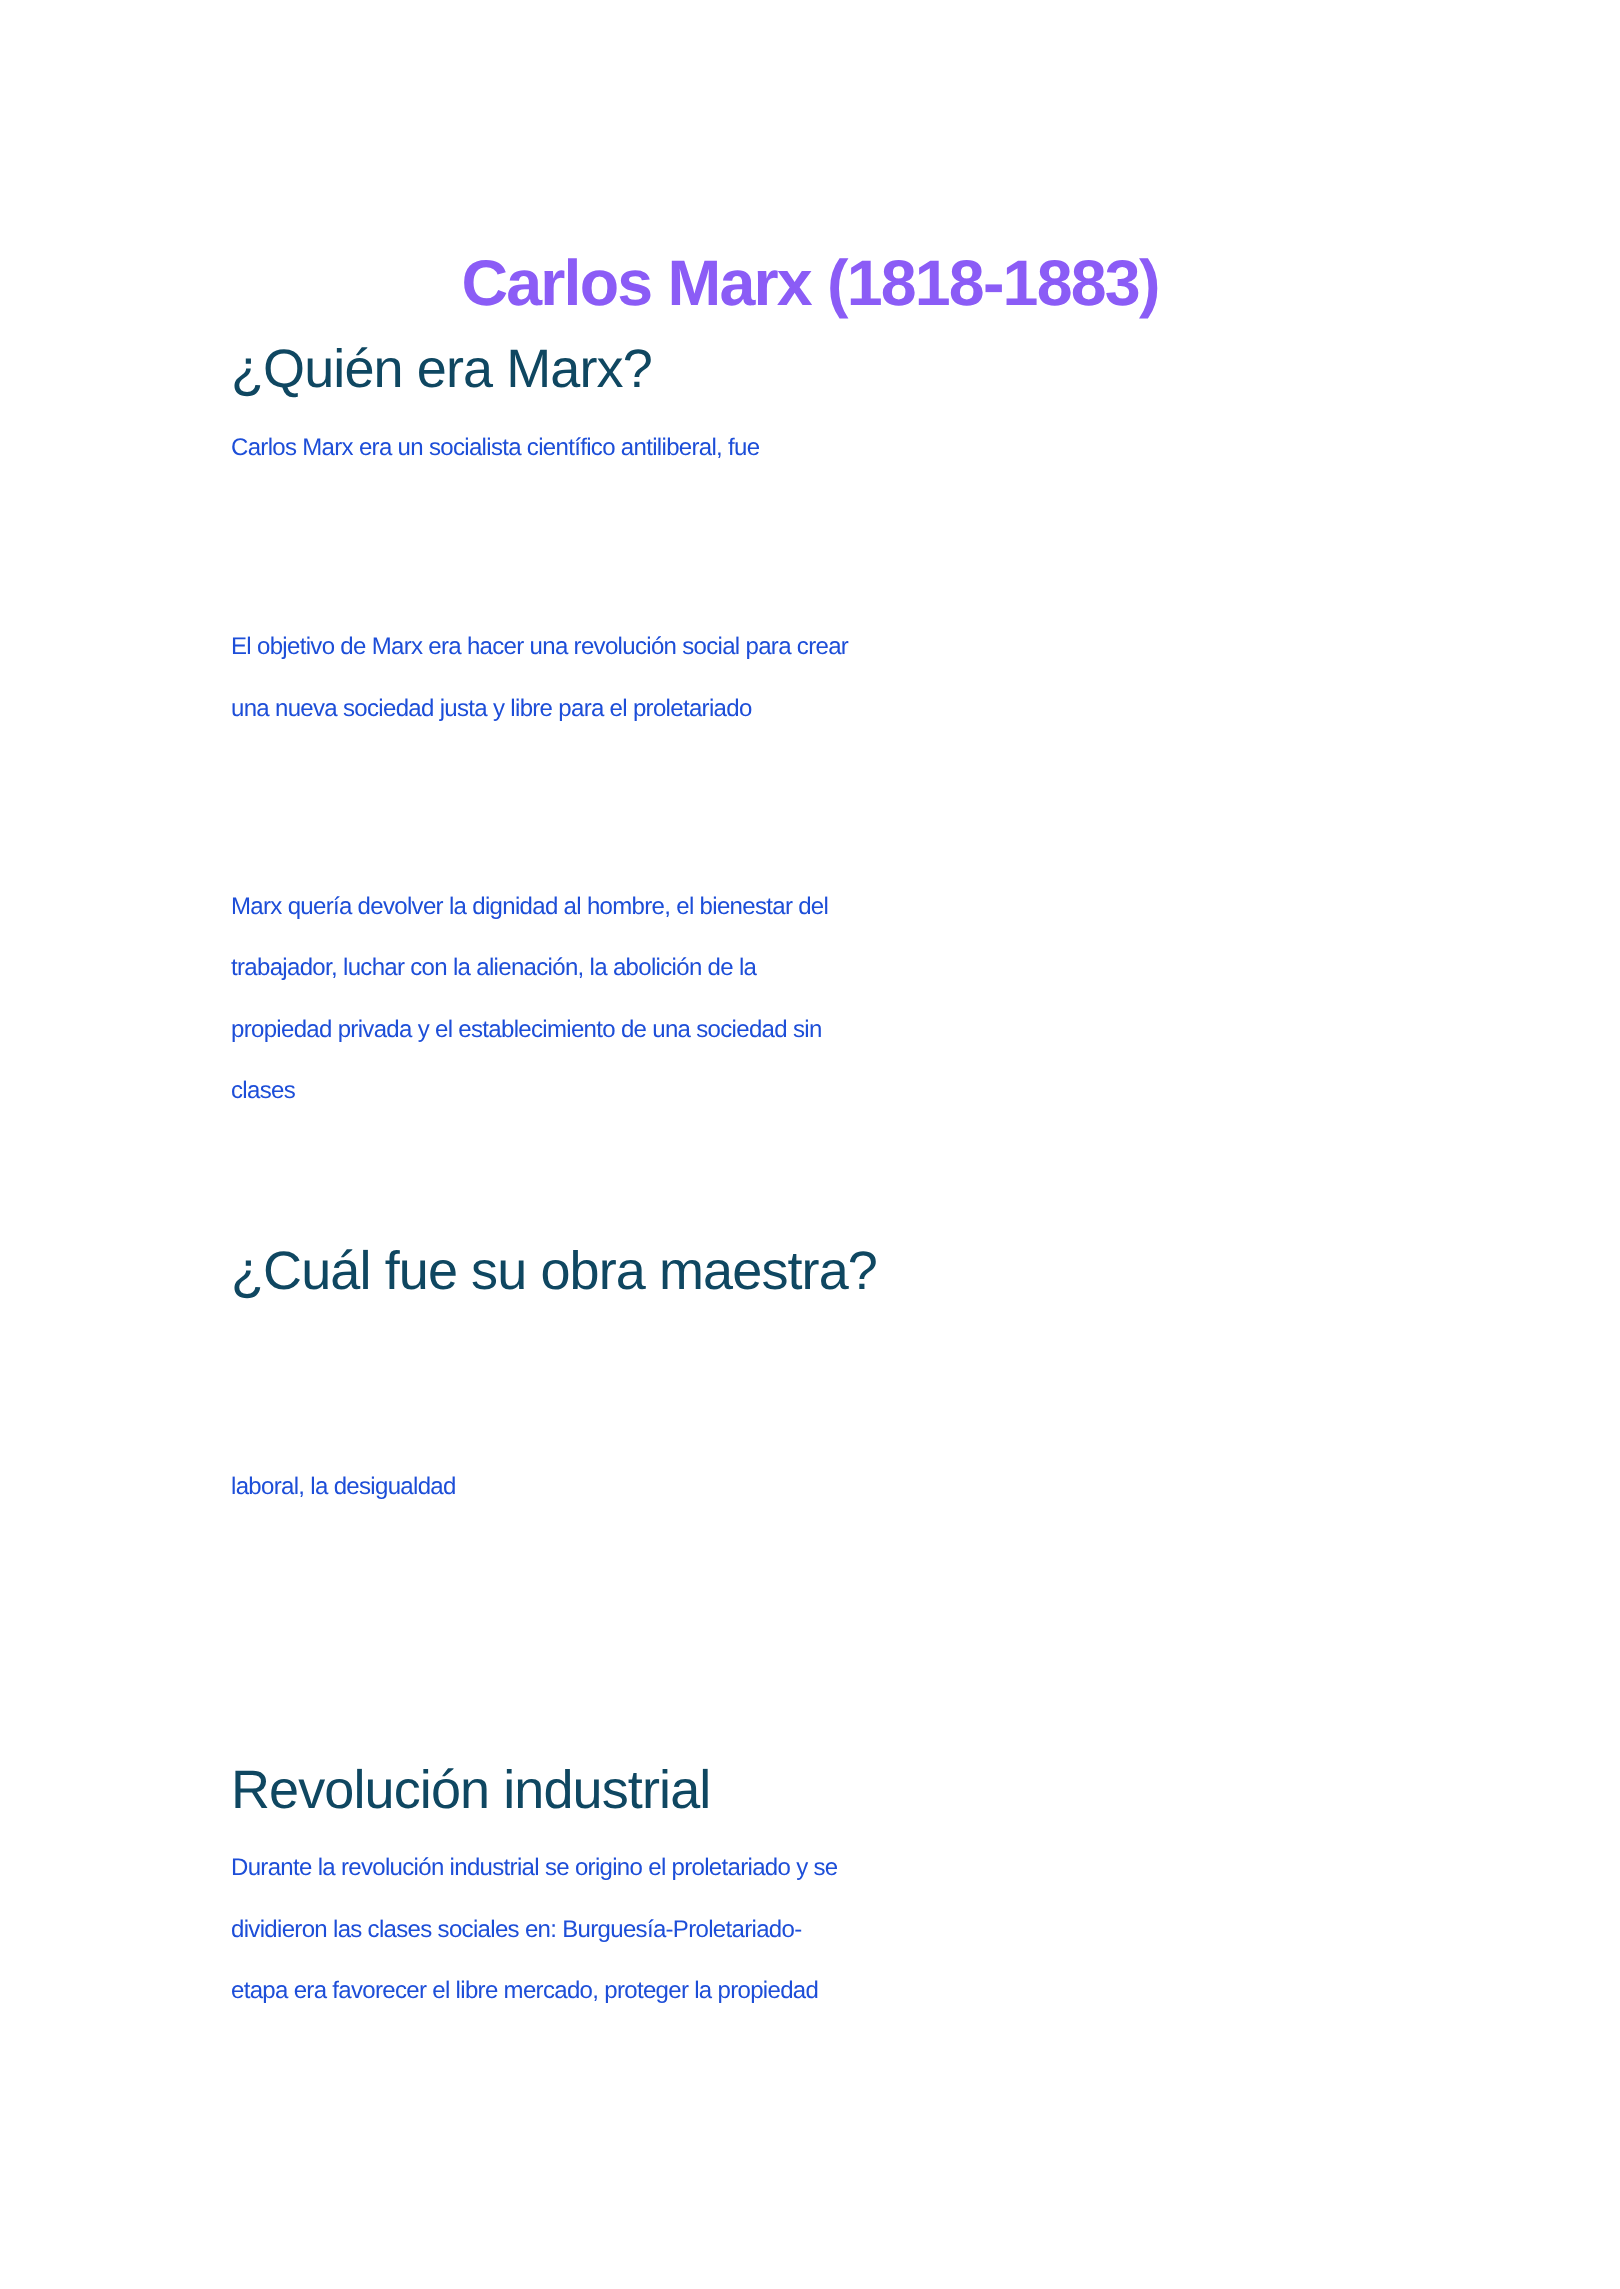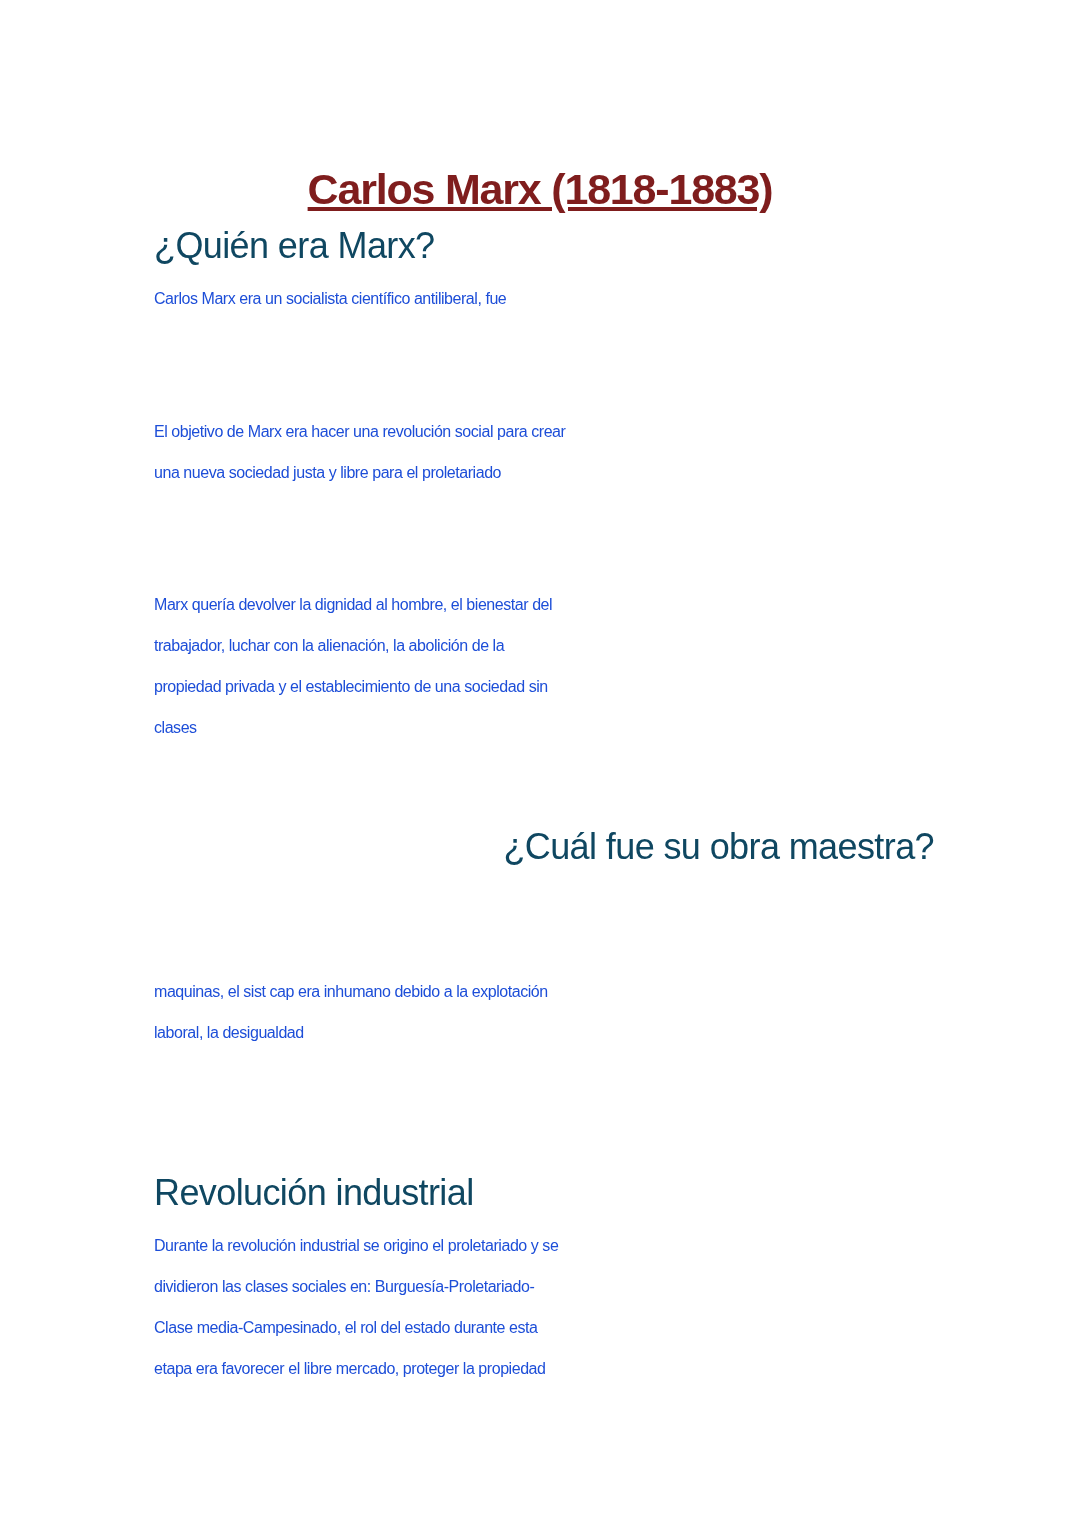--- a/index.html
+++ b/index.html
@@ -24,22 +24,21 @@
     }
     .title {
       position: absolute;
       left: 0;
       width: 1080px;
       top: 132px;
       text-align: center;
       font-size: 43px;
       line-height: 56px;
       letter-spacing: -1.2px;
-      color: #7f1d1d;
-      text-decoration: underline;
+      color: #8b5cf6;
     }
     .section {
       position: absolute;
       left: 154px;
       width: 780px;
     }
     .heading {
       font-size: 36px;
       line-height: 40px;
       letter-spacing: -0.6px;
@@ -83,34 +82,32 @@
 
   <section class="section" style="top:572px;">
     <p class="body-text">
       <span class="line">Marx quería devolver la dignidad al hombre, el bienestar del</span>
       <span class="line">trabajador, luchar con la alienación, la abolición de la</span>
       <span class="line">propiedad privada y el establecimiento de una sociedad sin</span>
       <span class="line">clases</span>
     </p>
   </section>
 
-  <section class="section" style="top:827px;text-align:right;">
+  <section class="section" style="top:827px;">
     <h2 class="heading">¿Cuál fue su obra maestra?</h2>
   </section>
 
   <section class="section" style="top:959px;">
     <p class="body-text">
-      <span class="line">maquinas, el sist cap era inhumano debido a la explotación</span>
       <span class="line">laboral, la desigualdad</span>
     </p>
   </section>
 
   <section class="section" style="top:1173px;">
     <h2 class="heading">Revolución industrial</h2>
     <p class="body-text">
       <span class="line">Durante la revolución industrial se origino el proletariado y se</span>
       <span class="line">dividieron las clases sociales en: Burguesía-Proletariado-</span>
-      <span class="line">Clase media-Campesinado, el rol del estado durante esta</span>
       <span class="line">etapa era favorecer el libre mercado, proteger la propiedad</span>
     </p>
   </section>
 
 </div>
 
 </body></html>

